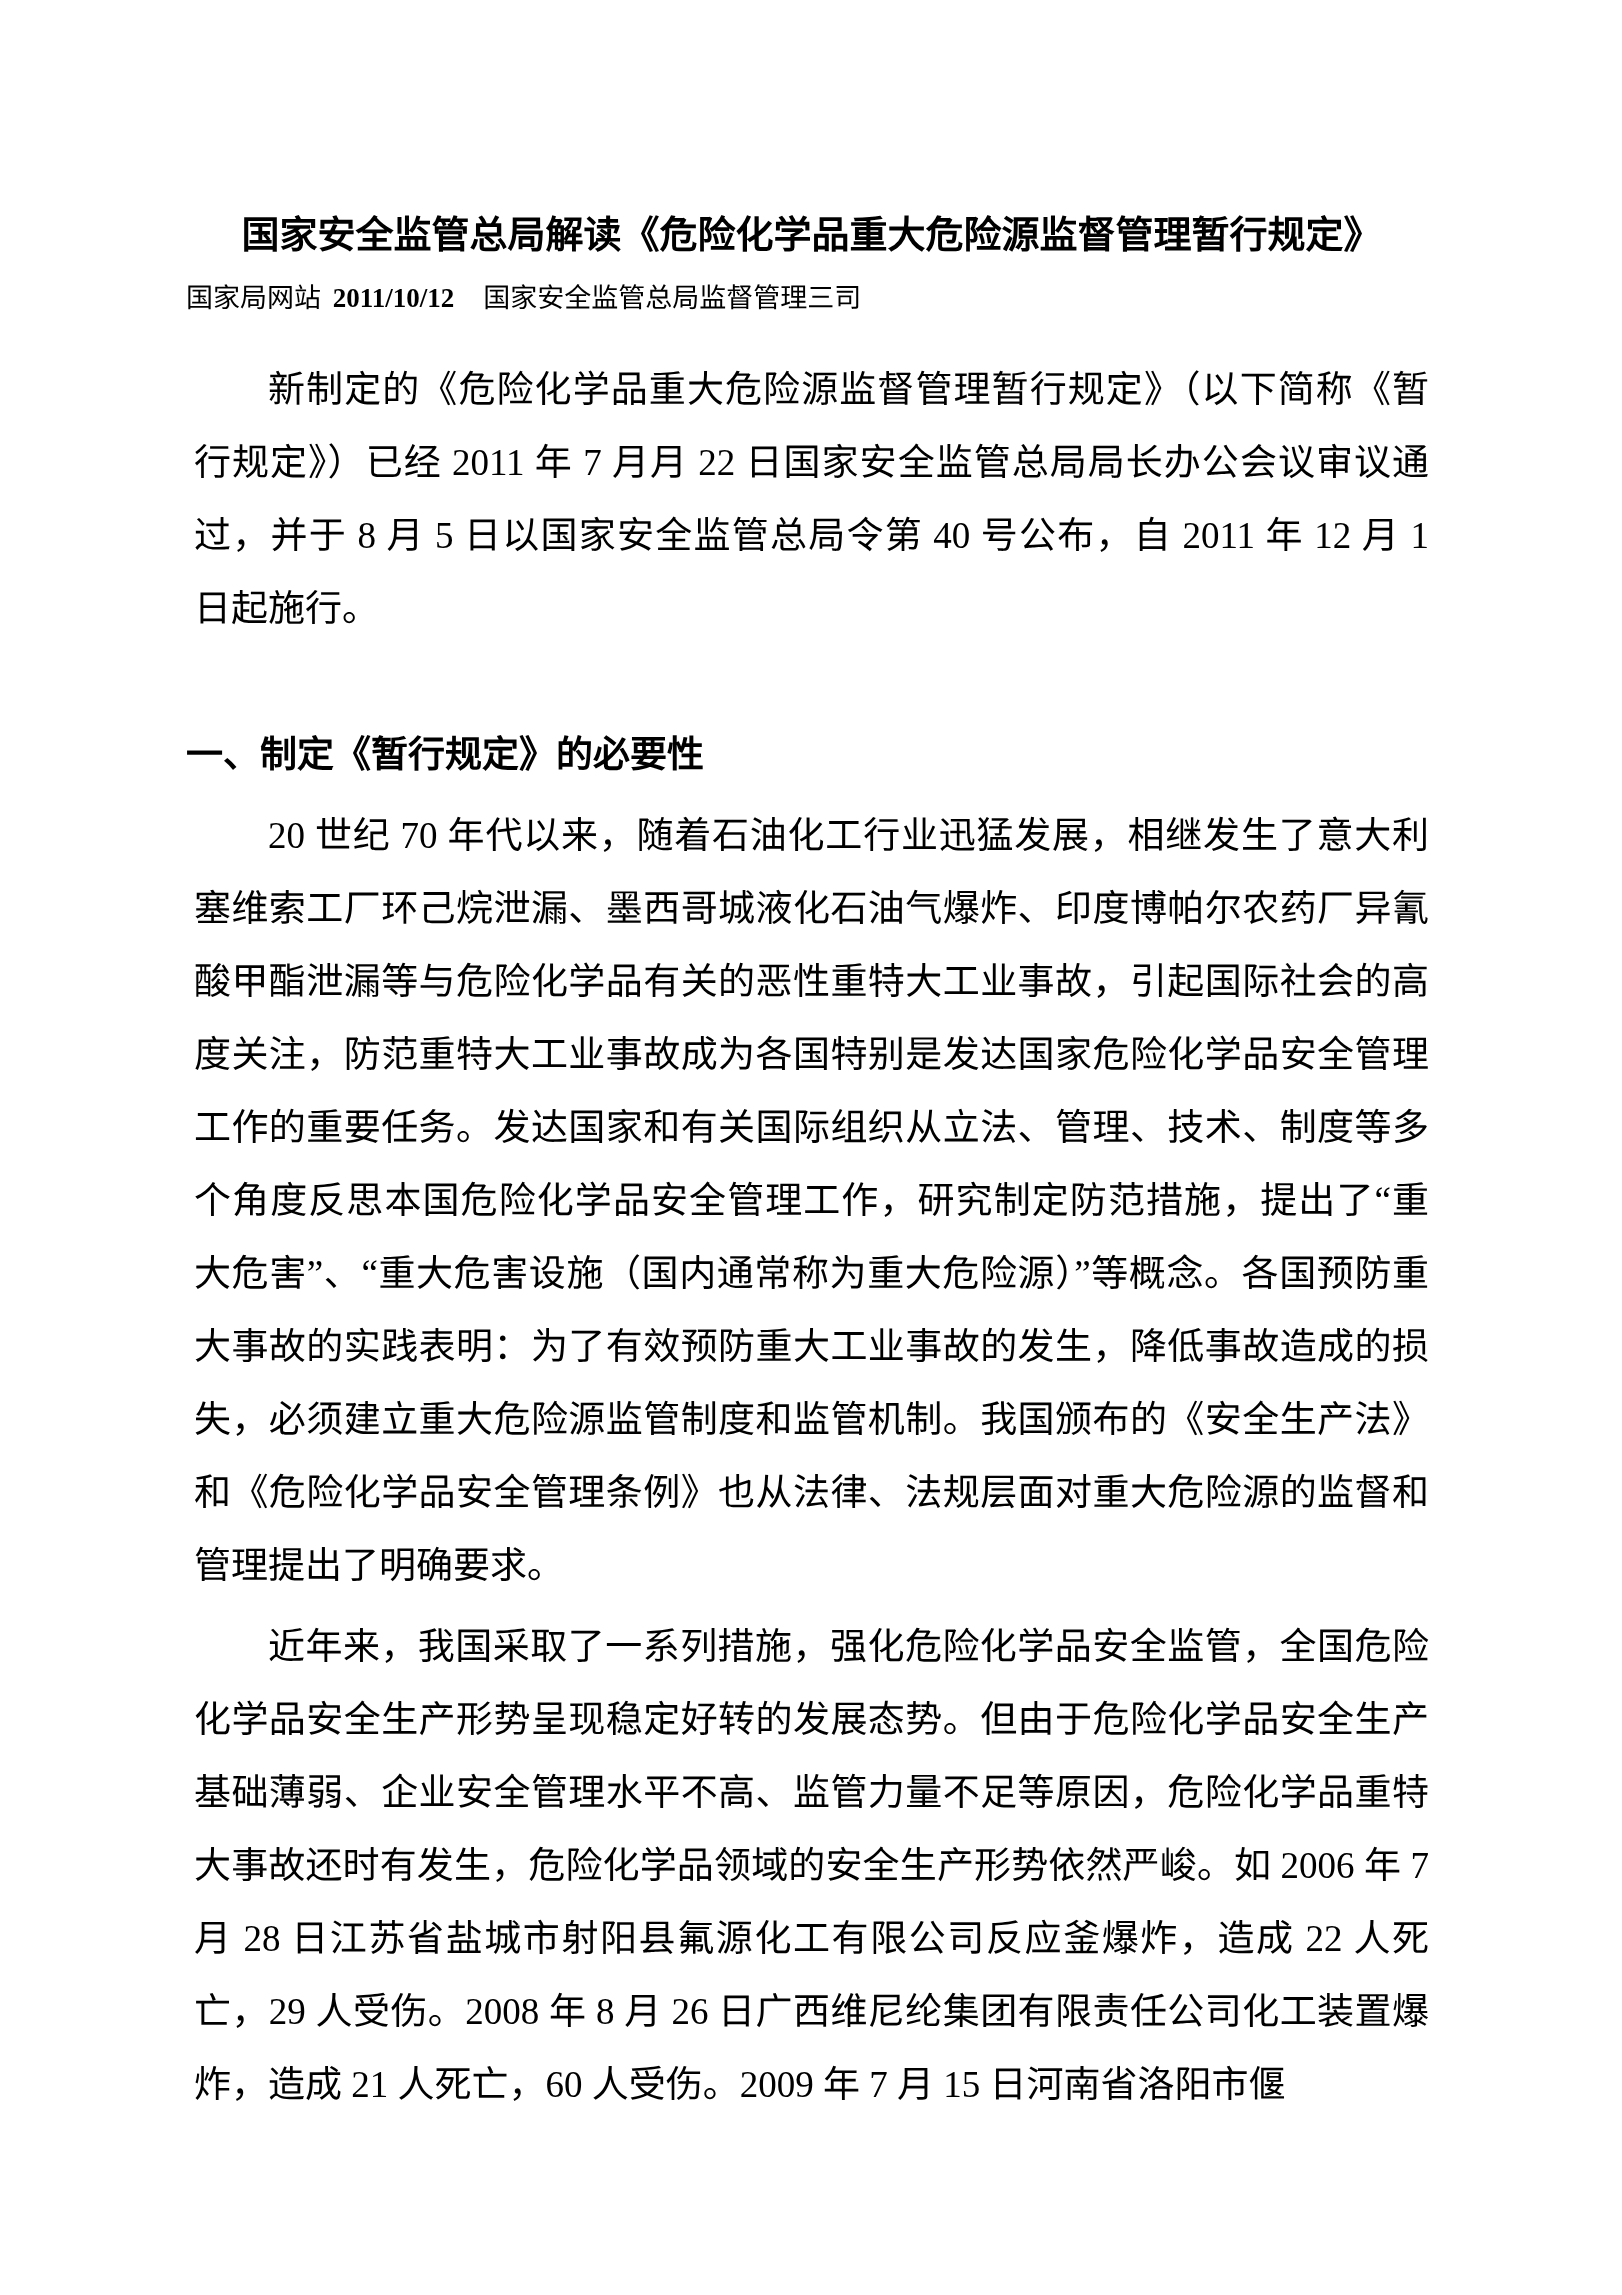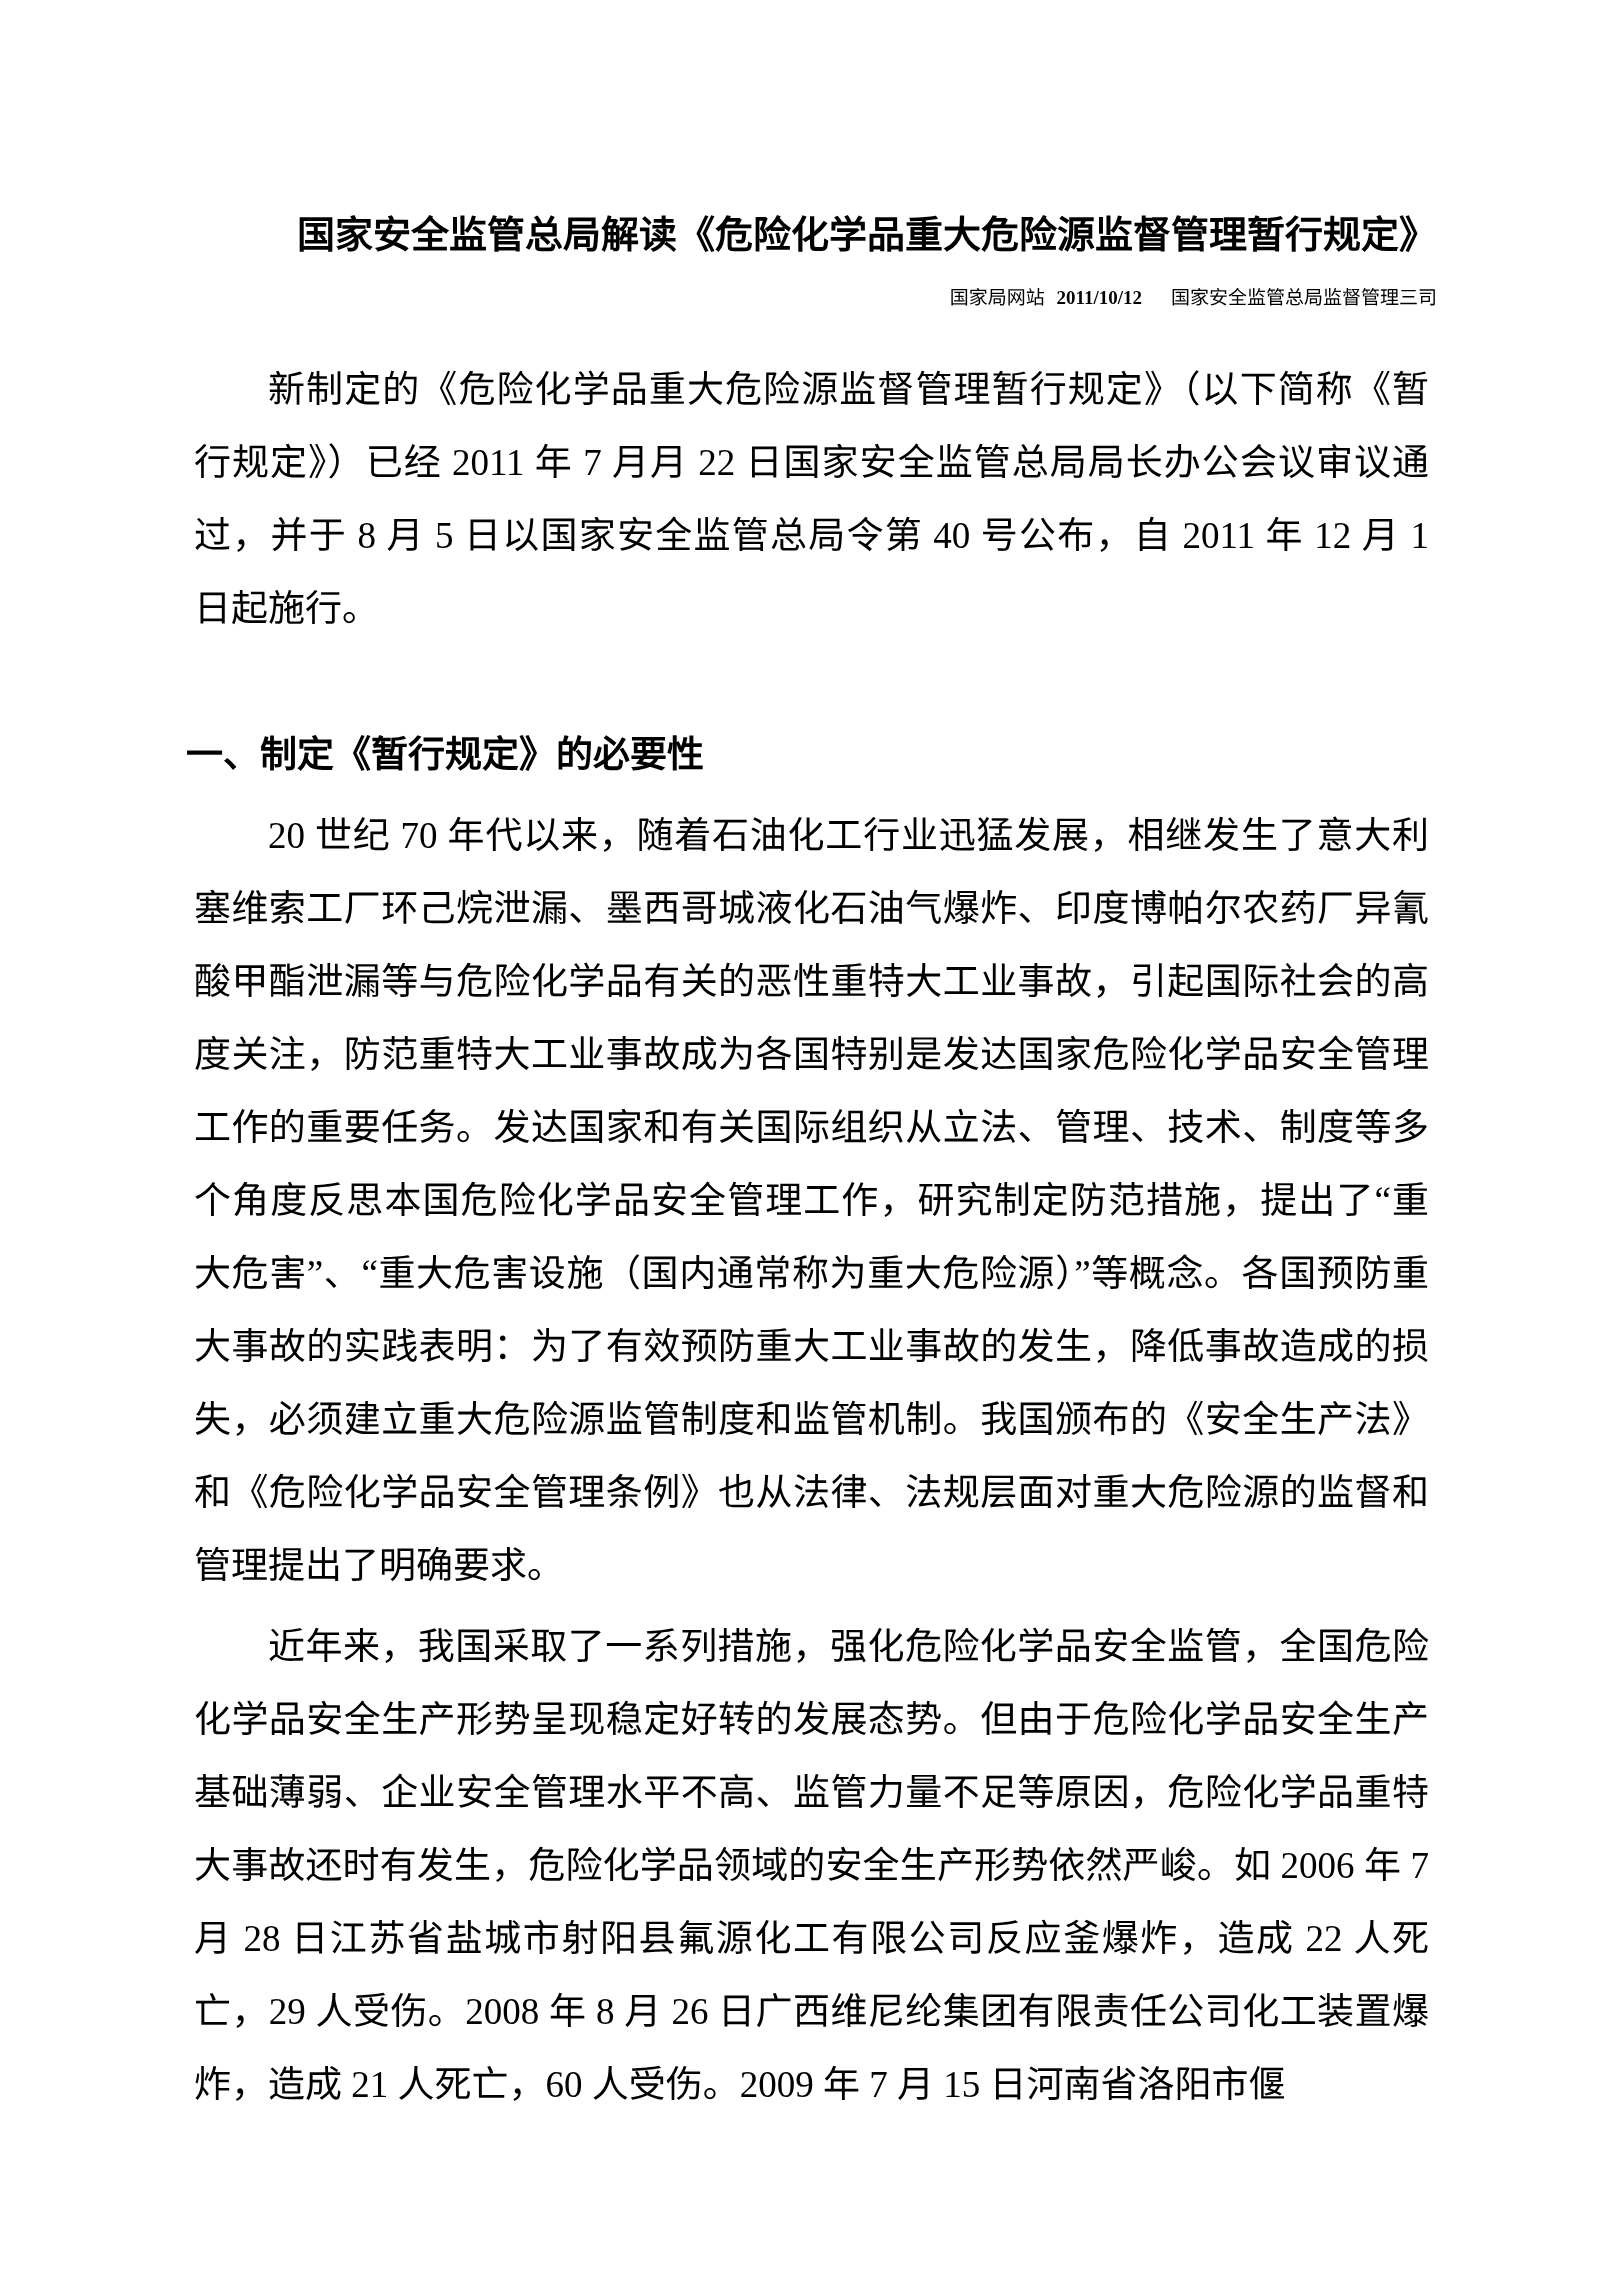--- a/index.html
+++ b/index.html
@@ -20,27 +20,27 @@
     position: absolute;
     left: 186px;
     top: 0;
     width: 1251px;
   }
   .doc-title {
     margin: 211px 0 0 0;
     font-size: 38px;
     line-height: 48px;
     font-weight: 700;
-    text-align: right;
+    text-align: center;
   }
   .byline {
     margin: 22px 0 0 0;
-    font-size: 19px;
+    font-size: 27px;
     line-height: 34px;
-    text-align: right;
+    text-align: left;
     font-weight: 400;
   }
   .byline-date {
     font-weight: 700;
     margin: 0 29px 0 11.8px;
   }
   .body-text {
     margin-top: 38px;
     font-size: 37px;
     line-height: 73px;

